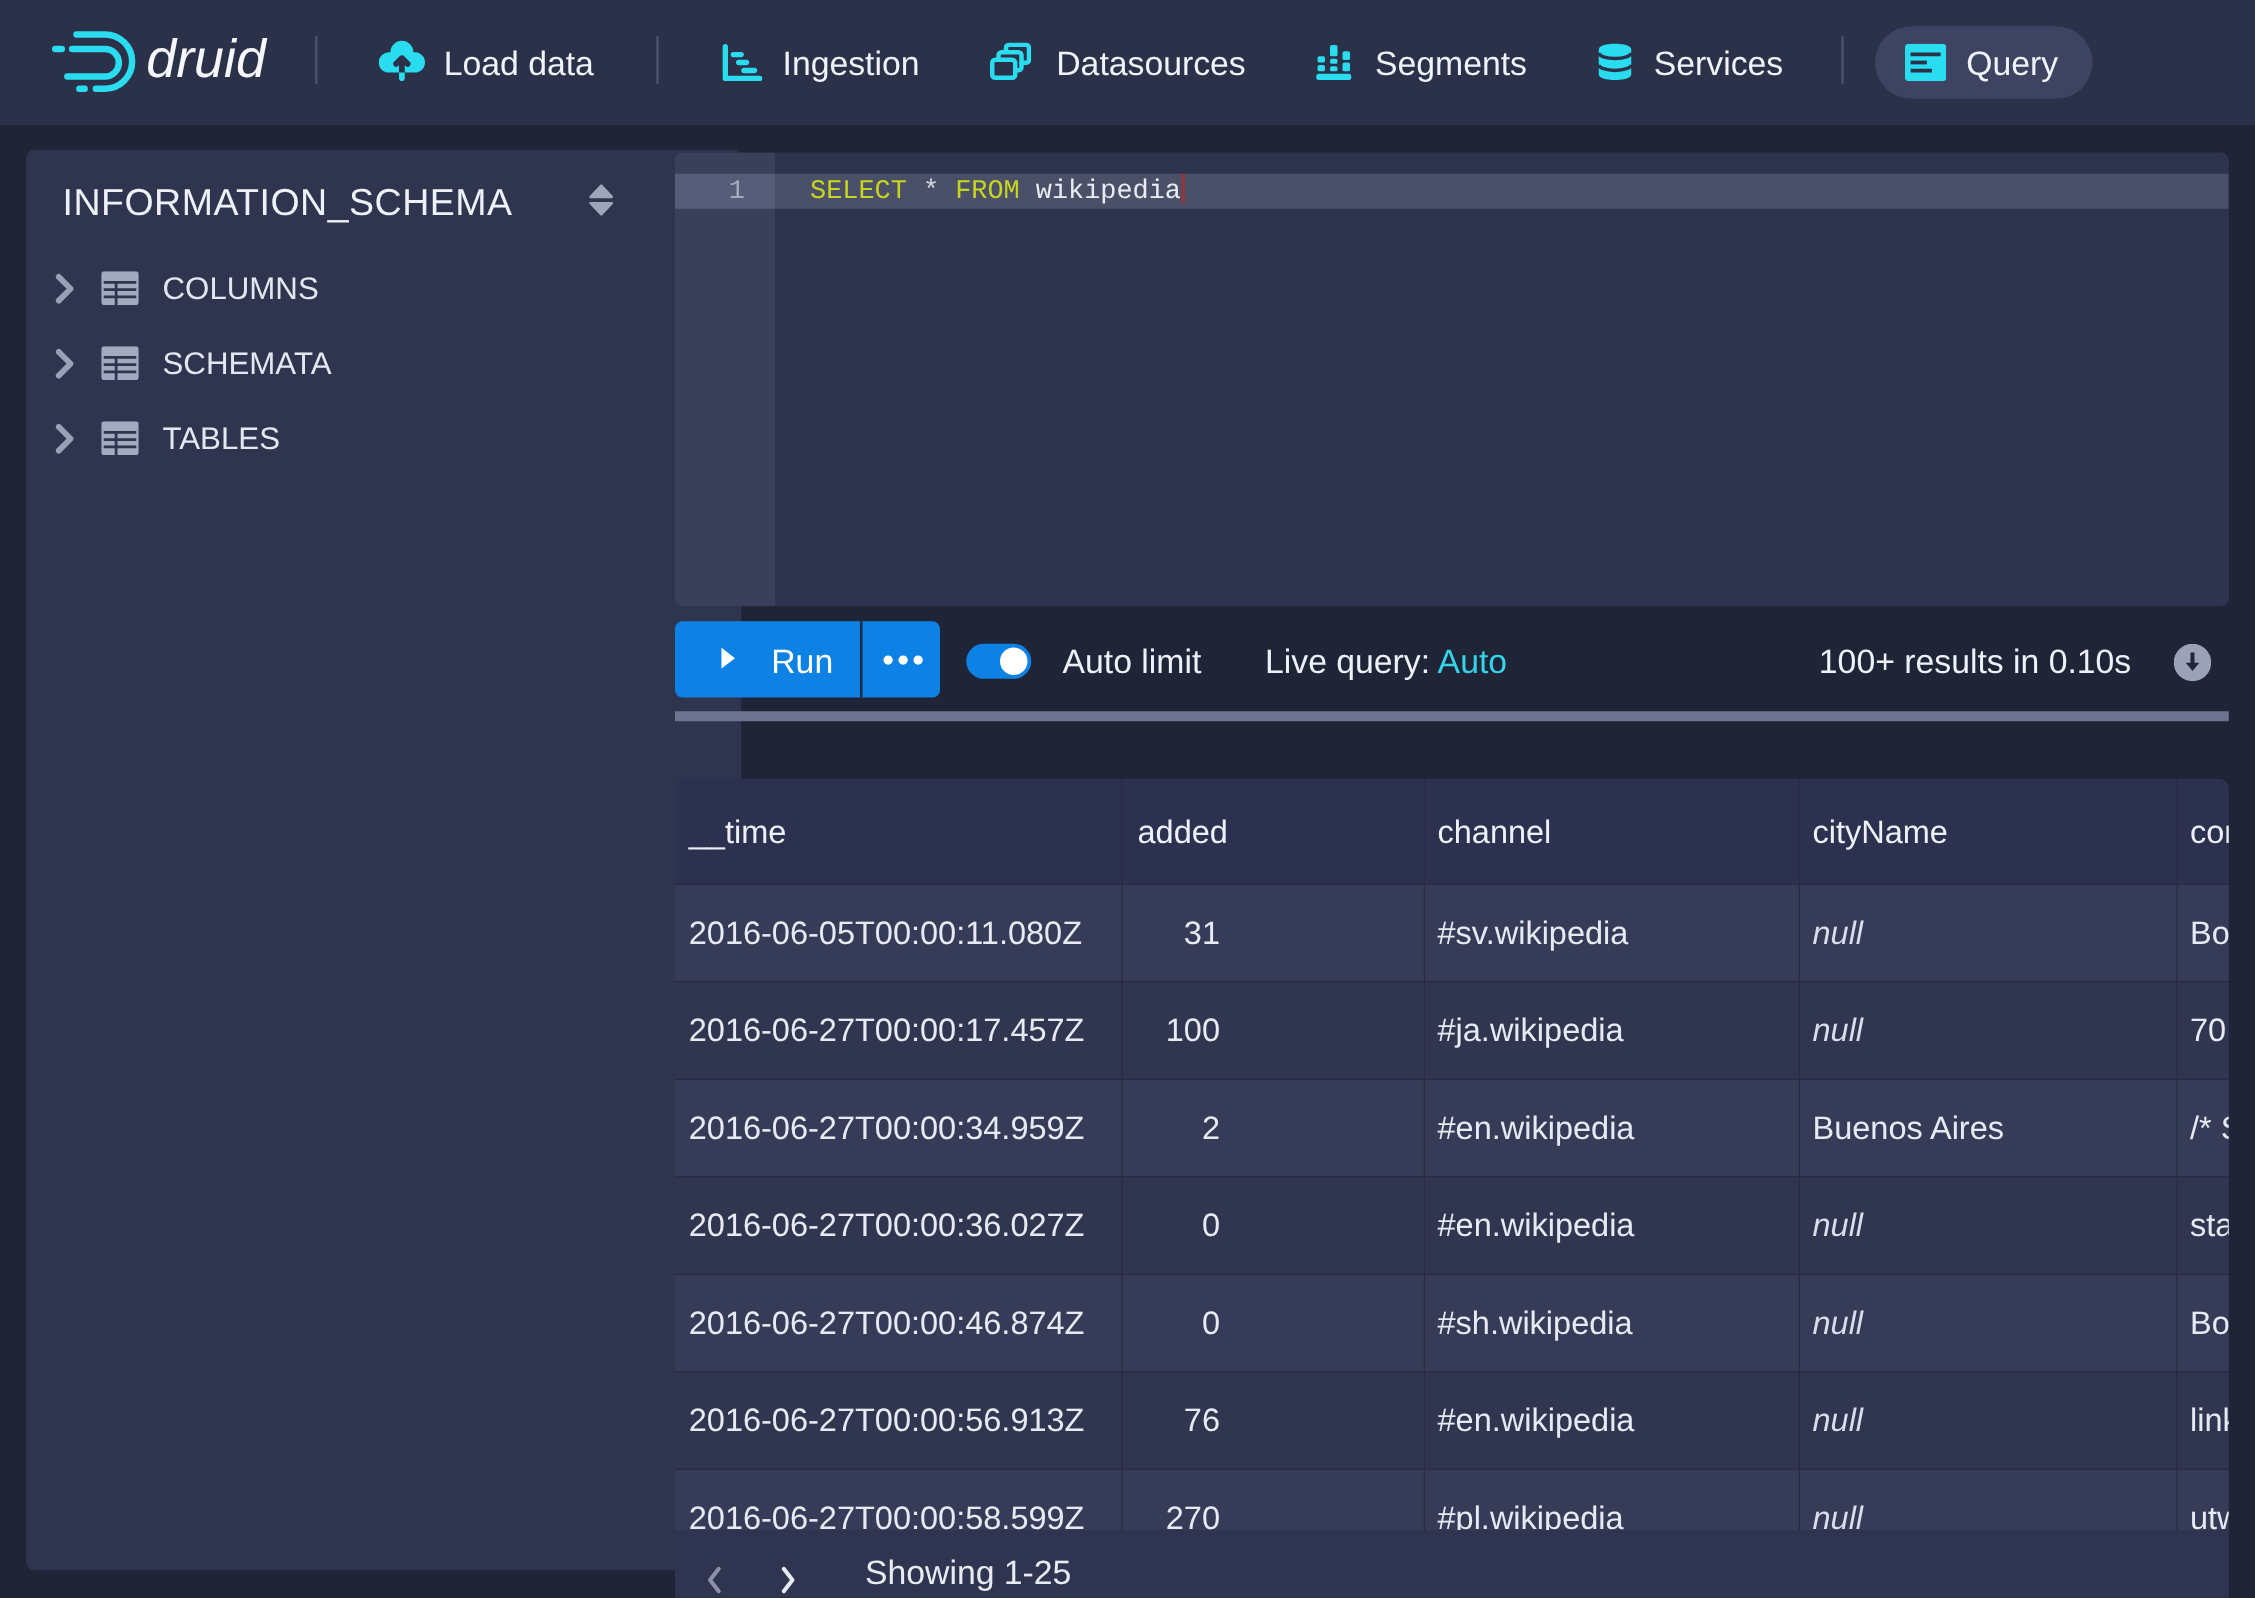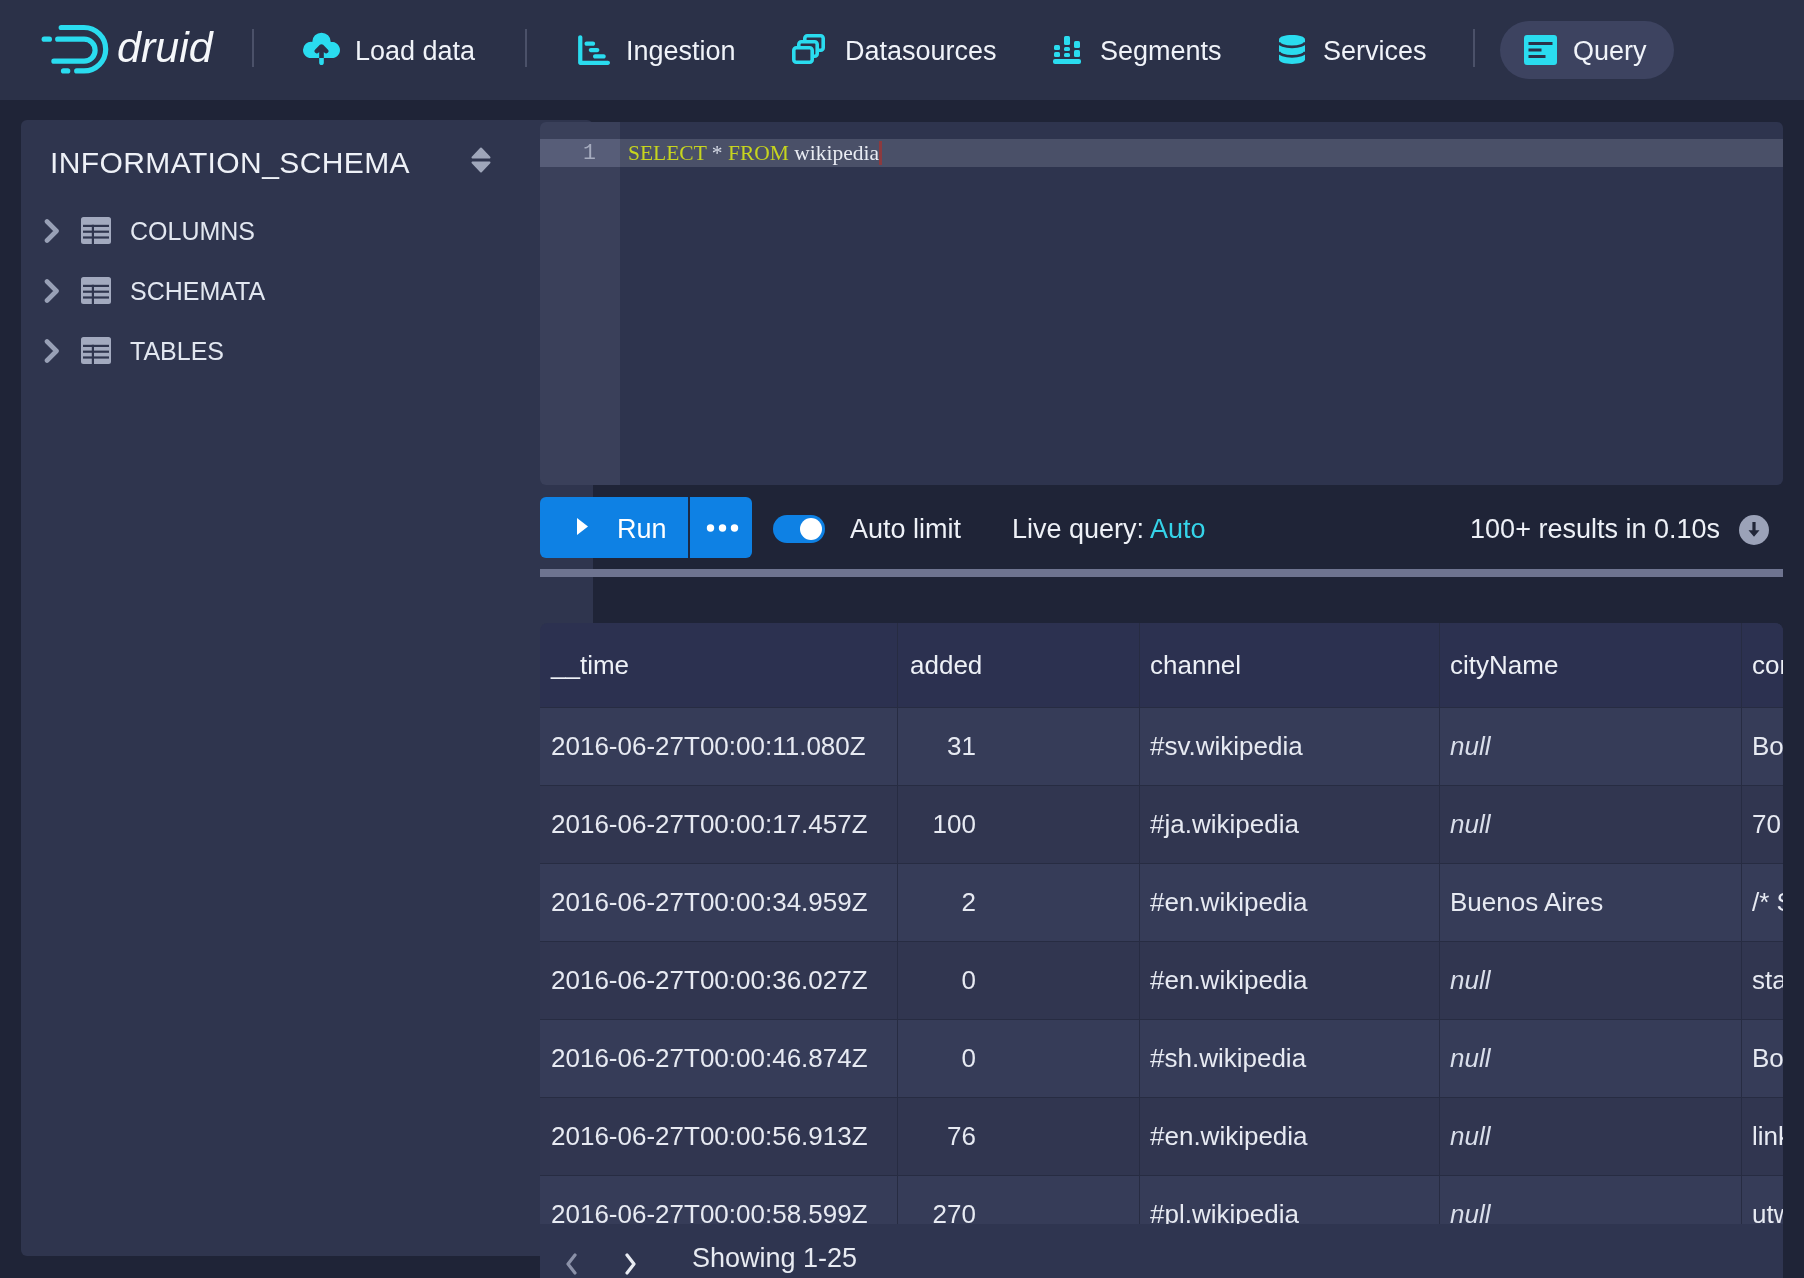--- a/index.html
+++ b/index.html
@@ -14,21 +14,21 @@
   
   #sidebar { position:absolute; left:21px; top:120px; width:572px; height:1136px; background:#2f354e; border-radius:6px; }
   #schematitle { position:absolute; left:50px; top:146px; font-size:30px; color:#eef1f7; letter-spacing:0.4px; }
   .treelabel { position:absolute; font-size:25px; color:#e2e7f0; }
   
   #editor { position:absolute; left:540px; top:122px; width:1243px; height:363px; background:#2e344e; border-radius:6px; overflow:hidden; }
   #gutter { position:absolute; left:0; top:0; width:80px; height:363px; background:#3a405a; }
   #activegutter { position:absolute; left:0; top:17px; width:80px; height:28px; background:#575d78; }
   #activeline { position:absolute; left:80px; top:17px; width:1163px; height:28px; background:#4a5068; }
   #linenum { position:absolute; left:0px; top:17px; width:56px; height:28px; line-height:28px; text-align:right; font-family:"Liberation Mono", monospace; font-size:21.5px; color:#a5abbe; }
-  #code { position:absolute; left:88px; top:17px; height:42px; line-height:28px; font-family:Liberation Serif, serif; font-size:21.5px; white-space:pre; }
+  #code { position:absolute; left:108px; top:17px; height:42px; line-height:28px; font-family:Liberation Mono, monospace; font-size:21.5px; white-space:pre; }
   .kw { color:#c7d51e; } .op { color:#d5dae6; } .id { color:#e9ecf3; }
   #cursor { display:inline-block; width:3px; height:24px; background:#8c3a3f; vertical-align:-5px; }
   
   #runbtn { position:absolute; left:540px; top:497px; width:212px; height:61px; border-radius:6px; background:#0e81e4; }
   #runsep { position:absolute; left:688px; top:497px; width:2px; height:61px; background:#1c2943; }
   #runlabel { position:absolute; left:617px; top:515px; font-size:27px; color:#ffffff; line-height:28px; }
   #toggle { position:absolute; left:773px; top:515px; width:52px; height:28px; border-radius:14px; background:#0e81e4; }
   #knob { position:absolute; right:3px; top:3px; width:22px; height:22px; border-radius:50%; background:#ffffff; }
   .runtext { position:absolute; top:515px; font-size:27px; color:#eef1f7; line-height:28px; }
   
@@ -188,40 +188,40 @@
 <svg class="abs" style="left:706px;top:524px" width="33" height="8" viewBox="0 0 33 8">
   <circle cx="4.5" cy="4" r="3.7" fill="#fff"></circle>
     <circle cx="16.5" cy="4" r="3.7" fill="#fff"></circle>
     <circle cx="28.5" cy="4" r="3.7" fill="#fff"></circle>
 </svg>
 <div id="toggle">
     <div id="knob"></div>
   </div>
 <div class="runtext" style="left:850px">Auto limit</div>
 <div class="runtext" style="left:1012px">Live query: <span style="color:#35d3e8">Auto</span></div>
-<div class="runtext" style="right:84px; white-space:nowrap;">100+ results in 0.10s</div>
+<div class="runtext" style="right:99px; white-space:nowrap;">100+ results in 0.10s</div>
 <svg class="abs" style="left:1739px;top:515px" width="30" height="30" viewBox="0 0 30 30">
   <circle cx="15" cy="15" r="15" fill="#9ba2b8"></circle>
   <path fill="#212638" d="M13.4 7 h3.2 v8.2 h3.9 L15 21.8 L9.5 15.2 h3.9 Z"></path>
 </svg>
 
 <div id="divider"></div>
 
 <div id="tablepanel">
   <div id="thead">
     <div class="th" style="left:11px">__time</div>
     <div class="th" style="left:370px">added</div>
     <div class="th" style="left:610px">channel</div>
     <div class="th" style="left:910px">cityName</div>
     <div class="th" style="left:1212px">comment</div>
   </div>
 
   <div id="rows">
       <div class="row rodd" style="top:84px">
-        <div class="cell" style="left:11px">2016-06-27T00:00:11.080Z</div>
+        <div class="cell" style="left:11px">2016-06-05T00:00:11.080Z</div>
         <div class="cell num">31</div>
         <div class="cell" style="left:610px">#sv.wikipedia</div>
         <div class="cell nullv" style="left:910px">null</div>
         <div class="cell" style="left:1212px">Botskapande Indonesien omdirigering</div>
       </div>
       <div class="row reven" style="top:162px">
         <div class="cell" style="left:11px">2016-06-27T00:00:17.457Z</div>
         <div class="cell num">100</div>
         <div class="cell" style="left:610px">#ja.wikipedia</div>
         <div class="cell nullv" style="left:910px">null</div>

